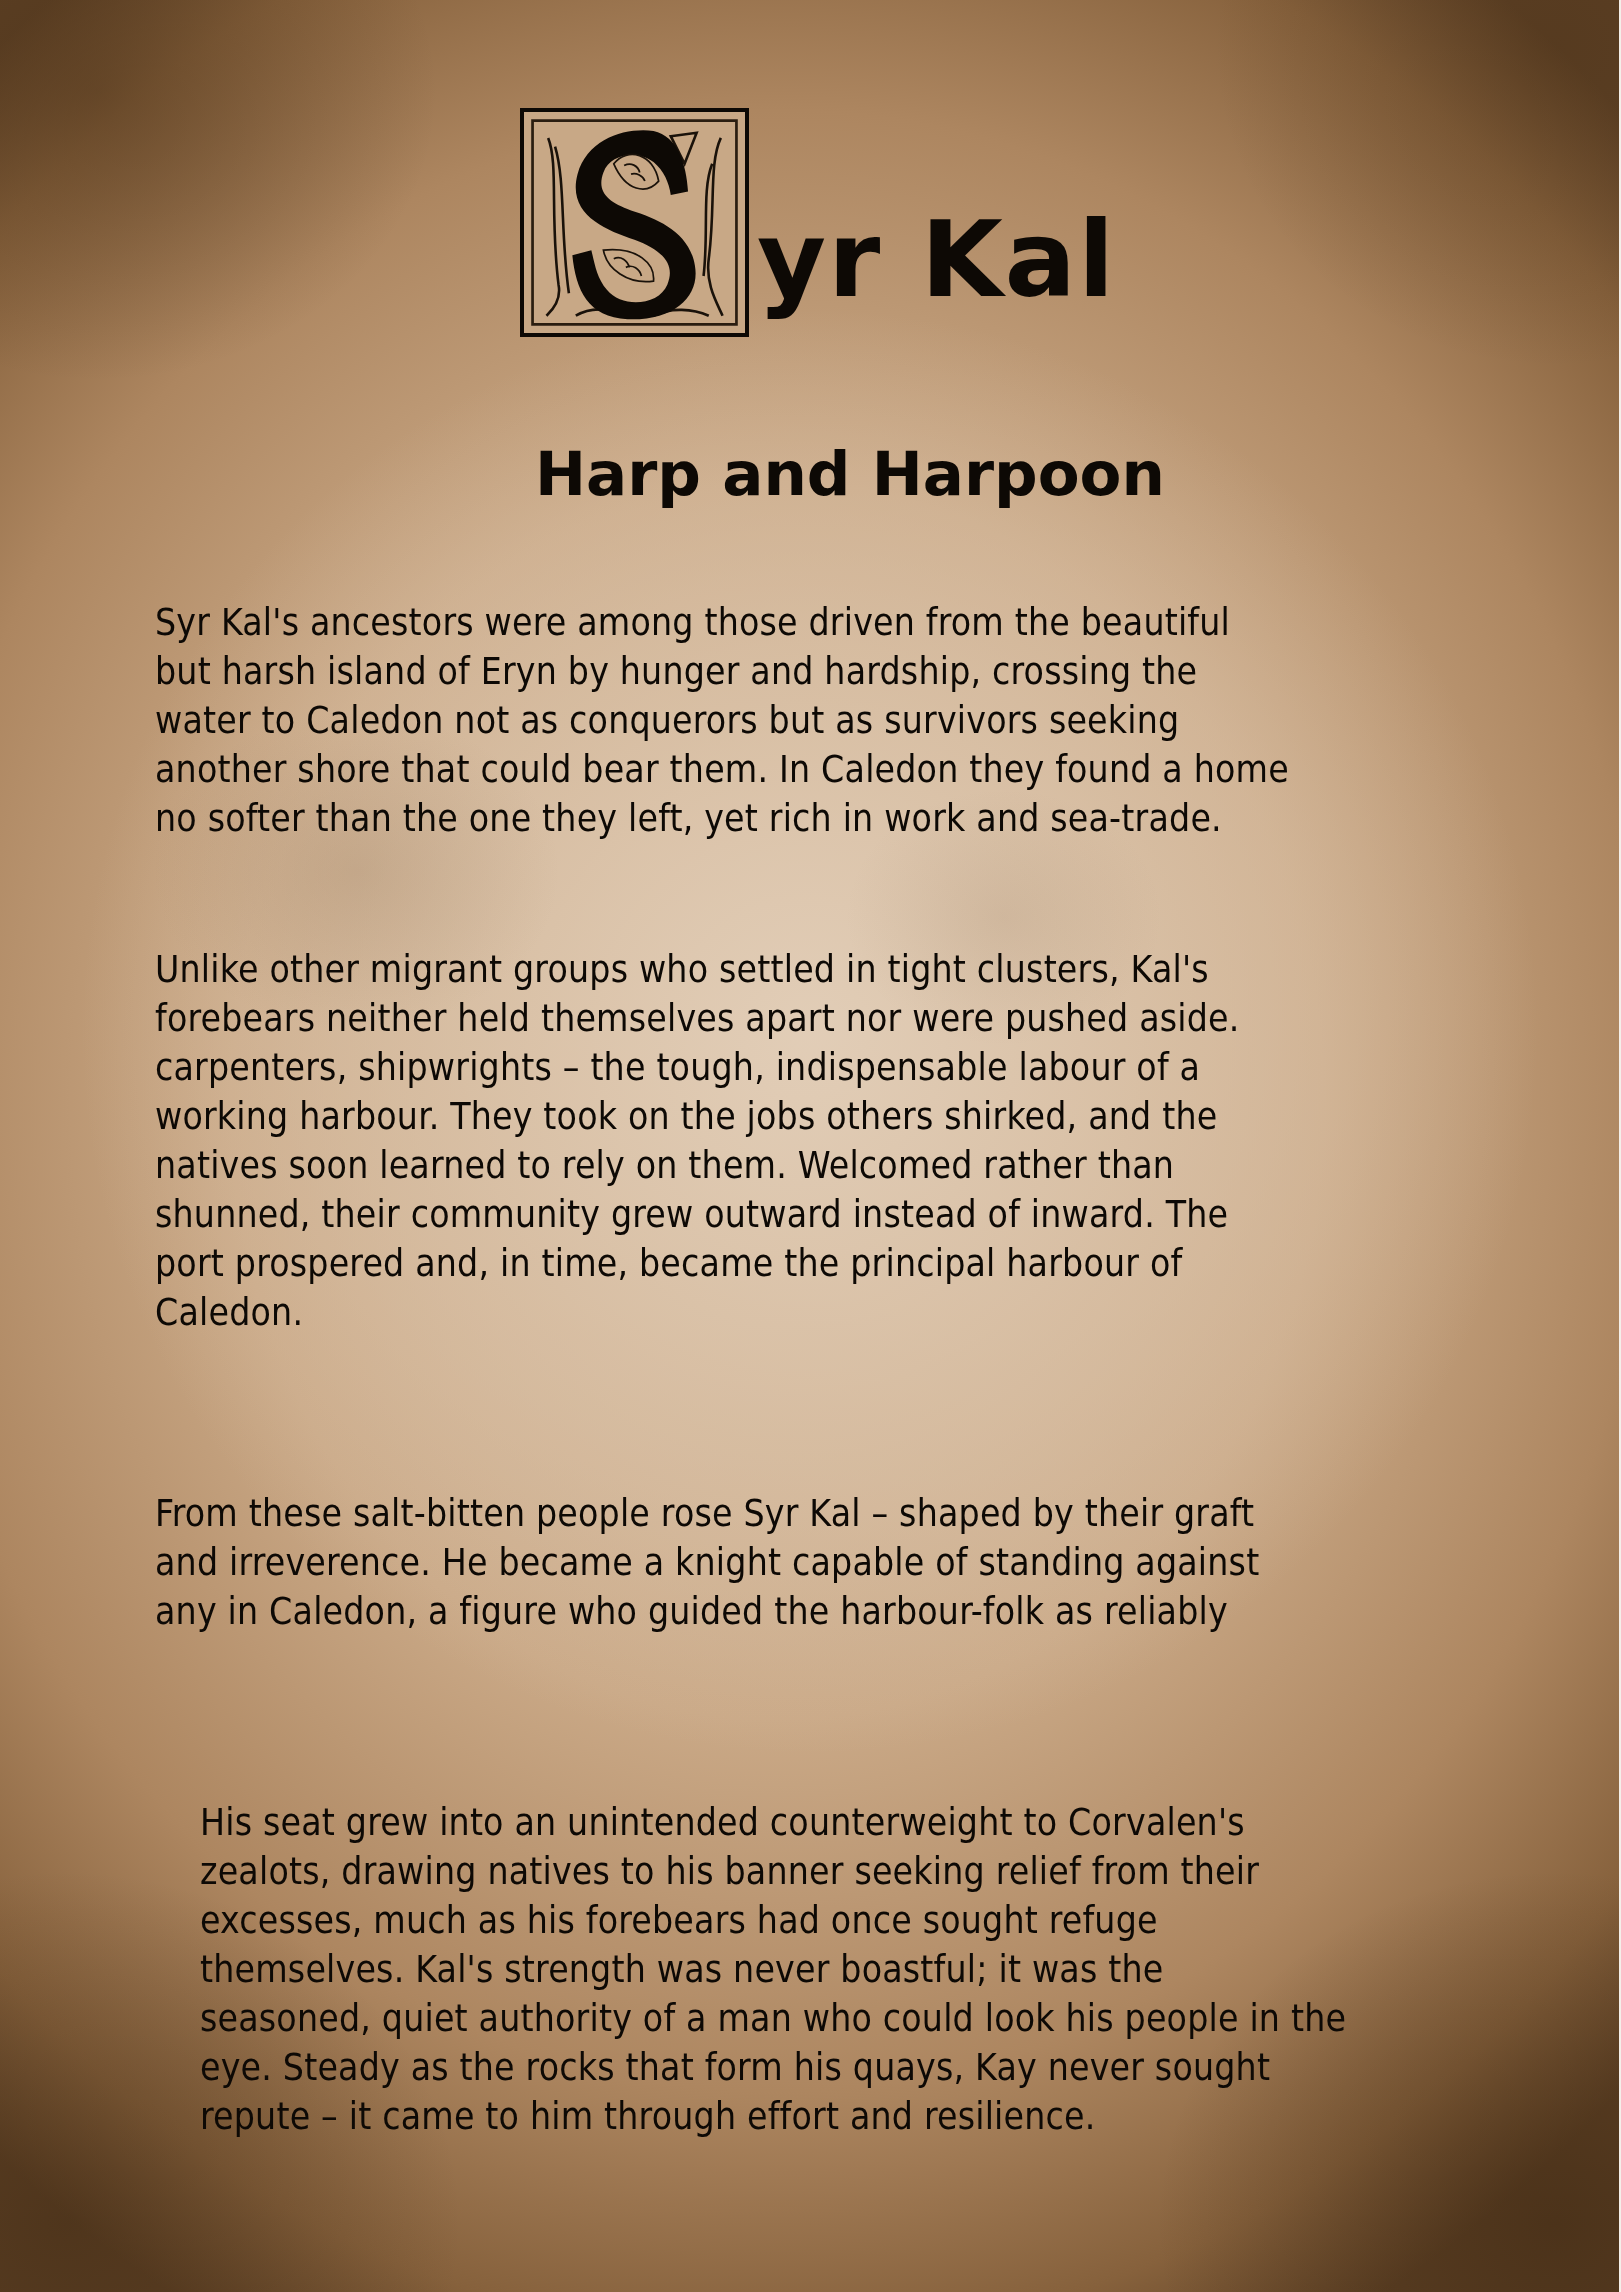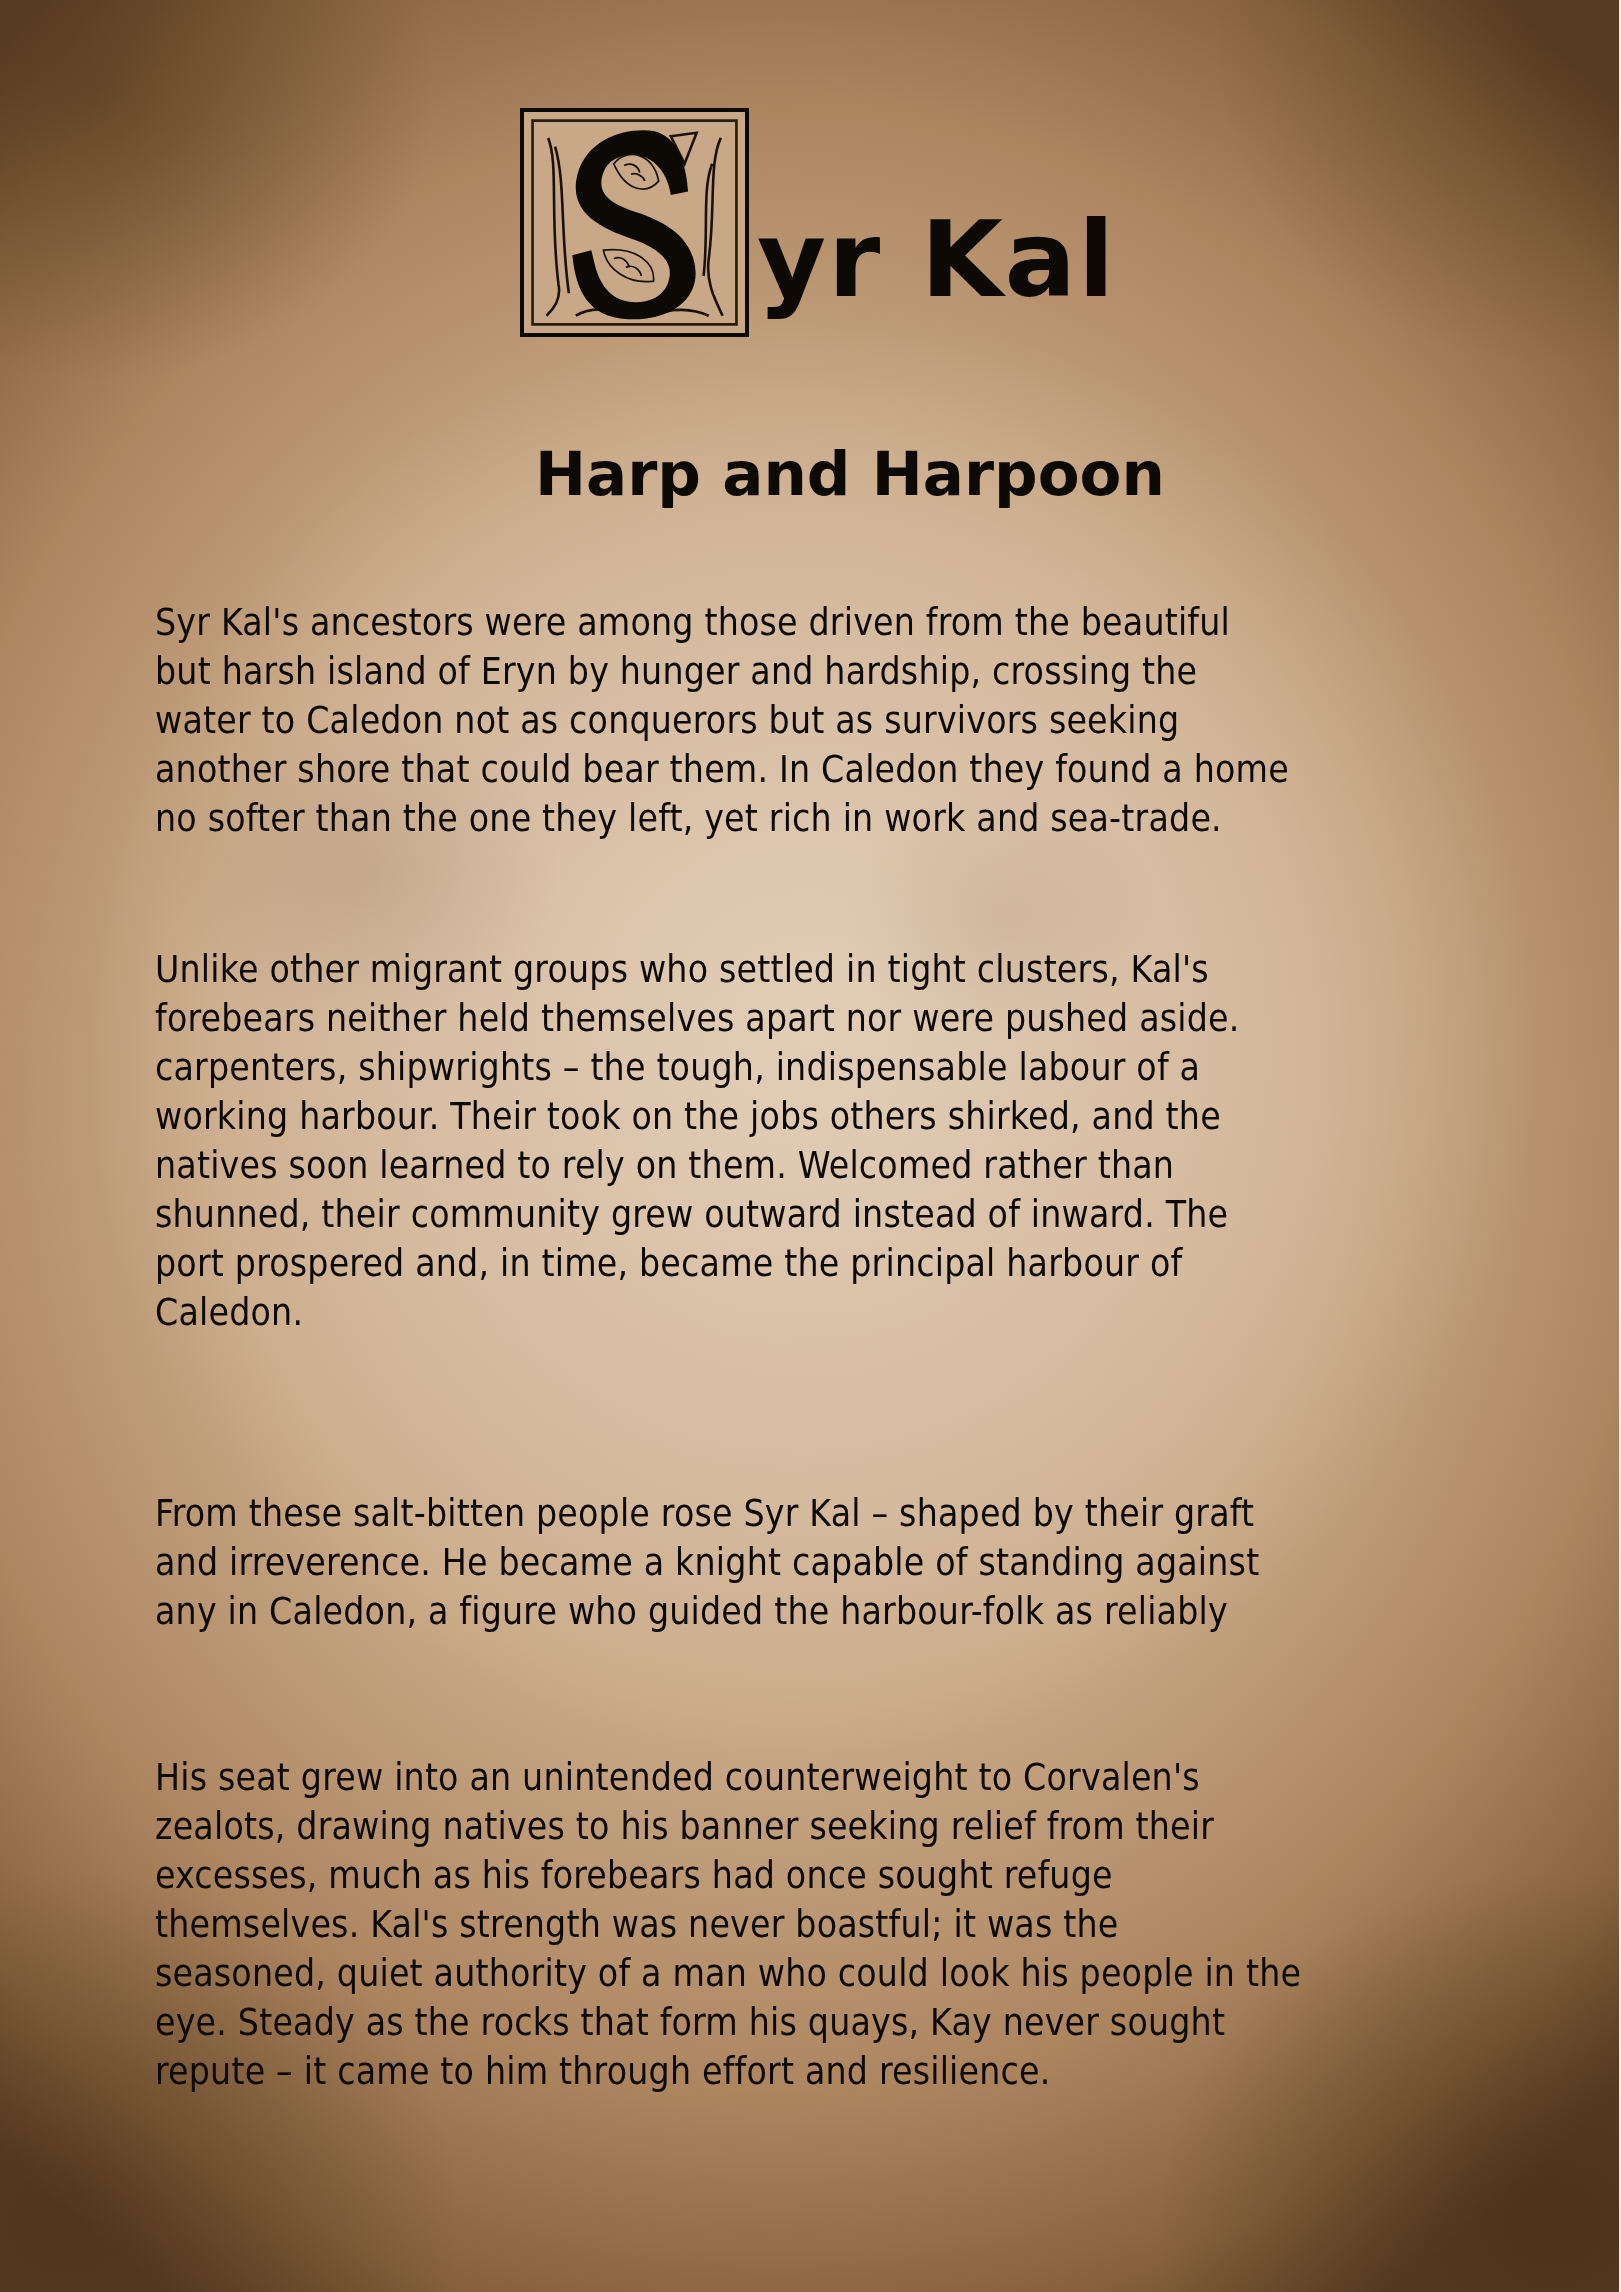--- a/index.html
+++ b/index.html
@@ -111,21 +111,21 @@
     letter-spacing: 0.2px;
     color: #0d0905;
   }
   .paragraph .line {
     display: block;
     white-space: nowrap;
   }
   .p1 { position: absolute; top: 0; }
   .p2 { position: absolute; top: 347px; }
   .p3 { position: absolute; top: 891px; }
-  .p4 { position: absolute; top: 1155px; }
+  .p4 { position: absolute; top: 1200px; margin-left: 45px; }
 </style>
 </head>
 <body>
 
 <div class="page">
 
   <div class="header">
     <div class="initial-box">
       <svg viewBox="0 0 256 256" xmlns="http://www.w3.org/2000/svg">
 
@@ -178,21 +178,21 @@
       <span class="line">Syr Kal's ancestors were among those driven from the beautiful</span>
       <span class="line">but harsh island of Eryn by hunger and hardship, crossing the</span>
       <span class="line">water to Caledon not as conquerors but as survivors seeking</span>
       <span class="line">another shore that could bear them. In Caledon they found a home</span>
       <span class="line">no softer than the one they left, yet rich in work and sea-trade.</span>
     </p>
     <p class="paragraph p2">
       <span class="line">Unlike other migrant groups who settled in tight clusters, Kal's</span>
       <span class="line">forebears neither held themselves apart nor were pushed aside.</span>
       <span class="line">carpenters, shipwrights – the tough, indispensable labour of a</span>
-      <span class="line">working harbour. Their took on the jobs others shirked, and the</span>
+      <span class="line">working harbour. They took on the jobs others shirked, and the</span>
       <span class="line">natives soon learned to rely on them. Welcomed rather than</span>
       <span class="line">shunned, their community grew outward instead of inward. The</span>
       <span class="line">port prospered and, in time, became the principal harbour of</span>
       <span class="line">Caledon.</span>
     </p>
     <p class="paragraph p3">
       <span class="line">From these salt-bitten people rose Syr Kal – shaped by their graft</span>
       <span class="line">and irreverence. He became a knight capable of standing against</span>
       <span class="line">any in Caledon, a figure who guided the harbour-folk as reliably</span>
     </p>

